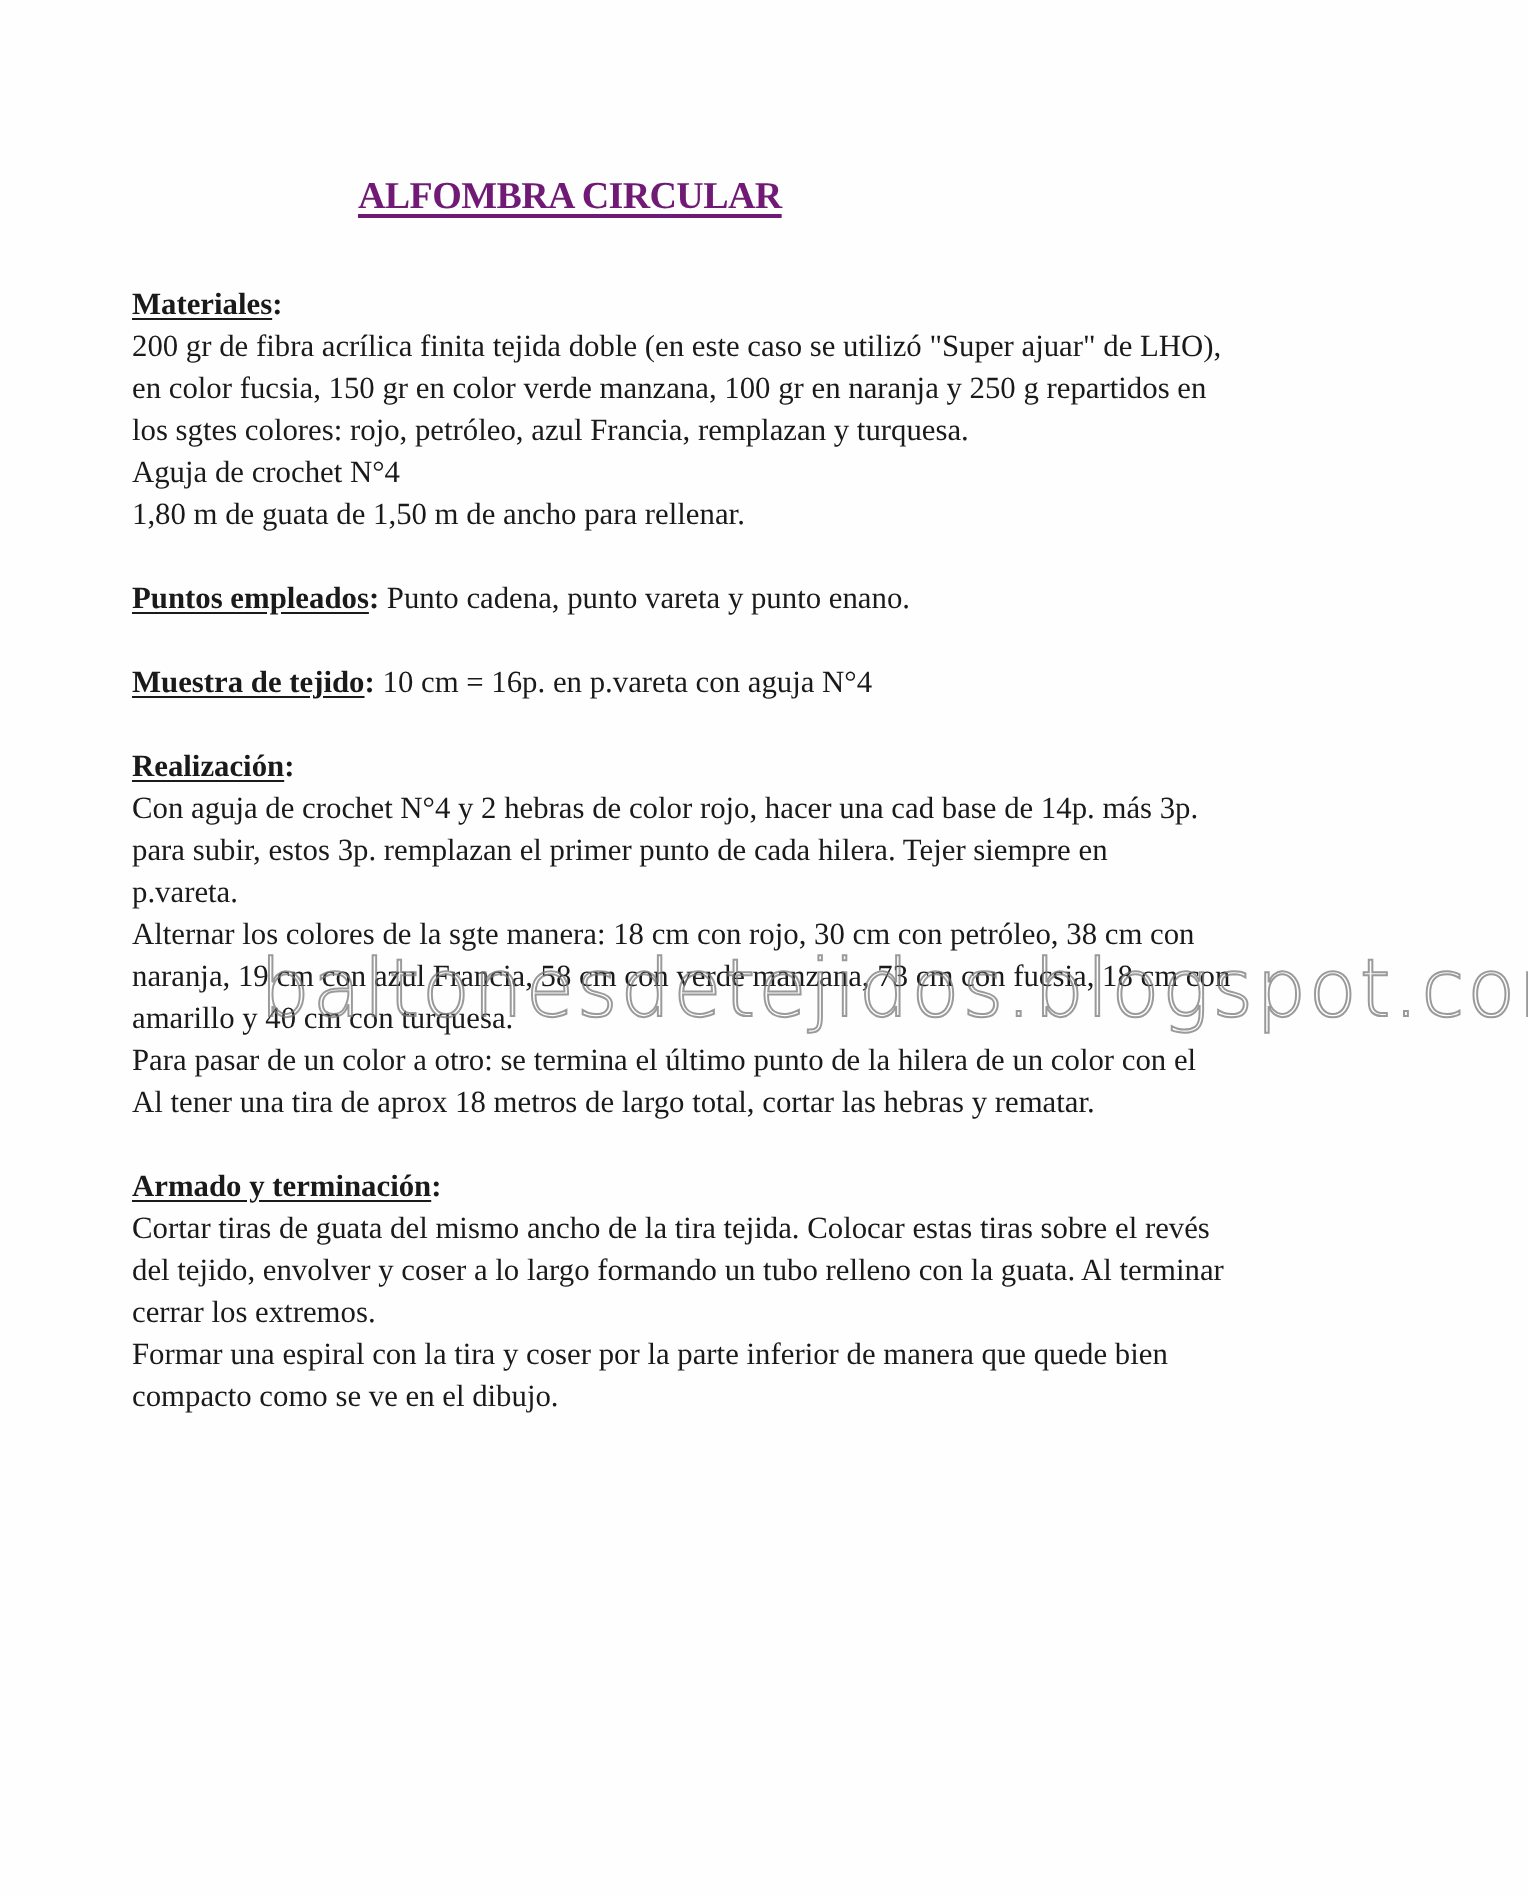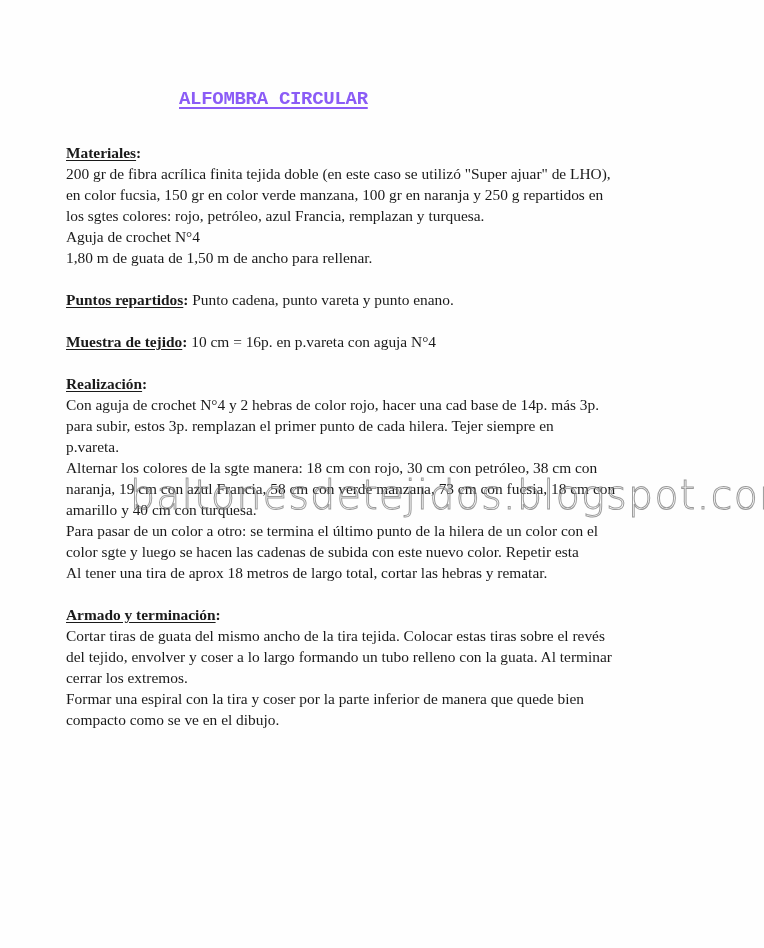--- a/index.html
+++ b/index.html
@@ -18,28 +18,28 @@
     .page {
       position: absolute;
       left: 0; top: 0;
       width: 764px; height: 948px;
       background: #fefefe;
     }
     .title {
       position: absolute;
       left: 179px;
       top: 88px;
-      font-family: Liberation Mono, monospace;
+      font-family: Liberation Serif, serif;
       font-weight: bold;
       font-size: 19px;
       letter-spacing: -0.3px;
       text-decoration: underline;
       text-decoration-thickness: 2px;
       text-underline-offset: 3px;
-      color: #8b5cf6;
+      color: #701a75;
       white-space: nowrap;
     }
     .body-text {
       position: absolute;
       left: 66px;
       top: 142px;
       width: 650px;
       font-size: 15.4px;
       line-height: 21px;
       color: #1a1a1a;
@@ -87,35 +87,34 @@
   <div class="body-text">
 
     <span class="line"><span class="heading">Materiales</span><span class="colon">:</span></span>
     <span class="line">200 gr de fibra acrílica finita tejida doble (en este caso se utilizó "Super ajuar" de LHO),</span>
     <span class="line">en color fucsia, 150 gr en color verde manzana, 100 gr en naranja y 250 g repartidos en</span>
     <span class="line">los sgtes colores: rojo, petróleo, azul Francia, remplazan y turquesa.</span>
     <span class="line">Aguja de crochet N°4</span>
     <span class="line">1,80 m de guata de 1,50 m de ancho para rellenar.</span>
     <span class="blank"></span>
 
-    <span class="line"><span class="heading">Puntos repartidos</span><span class="colon">:</span><span> Punto cadena, punto vareta y punto enano.</span></span>
+    <span class="line"><span class="heading">Puntos empleados</span><span class="colon">:</span><span> Punto cadena, punto vareta y punto enano.</span></span>
     <span class="blank"></span>
 
     <span class="line"><span class="heading">Muestra de tejido</span><span class="colon">:</span><span> 10 cm = 16p. en p.vareta con aguja N°4</span></span>
     <span class="blank"></span>
 
     <span class="line"><span class="heading">Realización</span><span class="colon">:</span></span>
     <span class="line">Con aguja de crochet N°4 y 2 hebras de color rojo, hacer una cad base de 14p. más 3p.</span>
     <span class="line">para subir, estos 3p. remplazan el primer punto de cada hilera. Tejer siempre en</span>
     <span class="line">p.vareta.</span>
     <span class="line">Alternar los colores de la sgte manera: 18 cm con rojo, 30 cm con petróleo, 38 cm con</span>
     <span class="line">naranja, 19 cm con azul Francia, 58 cm con verde manzana, 73 cm con fucsia, 18 cm con</span>
     <span class="line">amarillo y 40 cm con turquesa.</span>
     <span class="line">Para pasar de un color a otro: se termina el último punto de la hilera de un color con el</span>
-    <span class="line">color sgte y luego se hacen las cadenas de subida con este nuevo color. Repetir esta</span>
     <span class="line">Al tener una tira de aprox 18 metros de largo total, cortar las hebras y rematar.</span>
     <span class="blank"></span>
 
     <span class="line"><span class="heading">Armado y terminación</span><span class="colon">:</span></span>
     <span class="line">Cortar tiras de guata del mismo ancho de la tira tejida. Colocar estas tiras sobre el revés</span>
     <span class="line">del tejido, envolver y coser a lo largo formando un tubo relleno con la guata. Al terminar</span>
     <span class="line">cerrar los extremos.</span>
     <span class="line">Formar una espiral con la tira y coser por la parte inferior de manera que quede bien</span>
     <span class="line">compacto como se ve en el dibujo.</span>
   </div>

